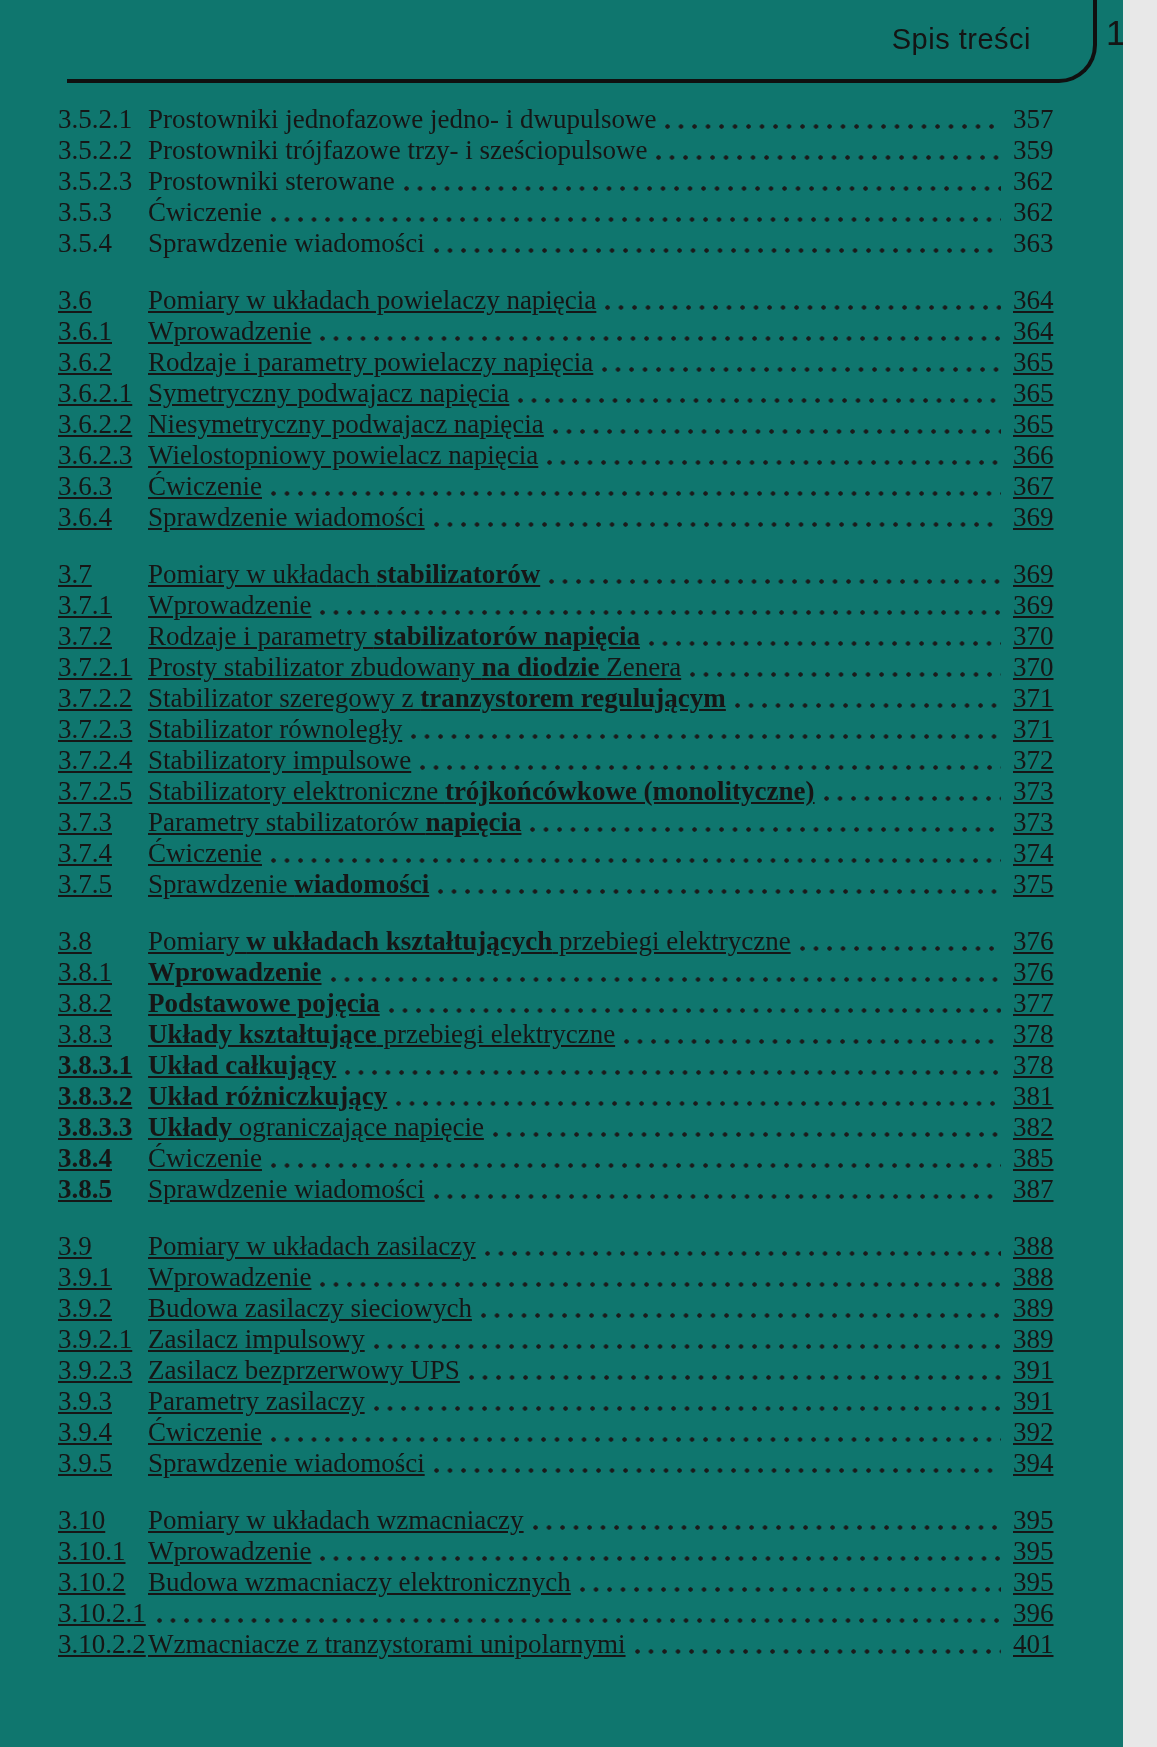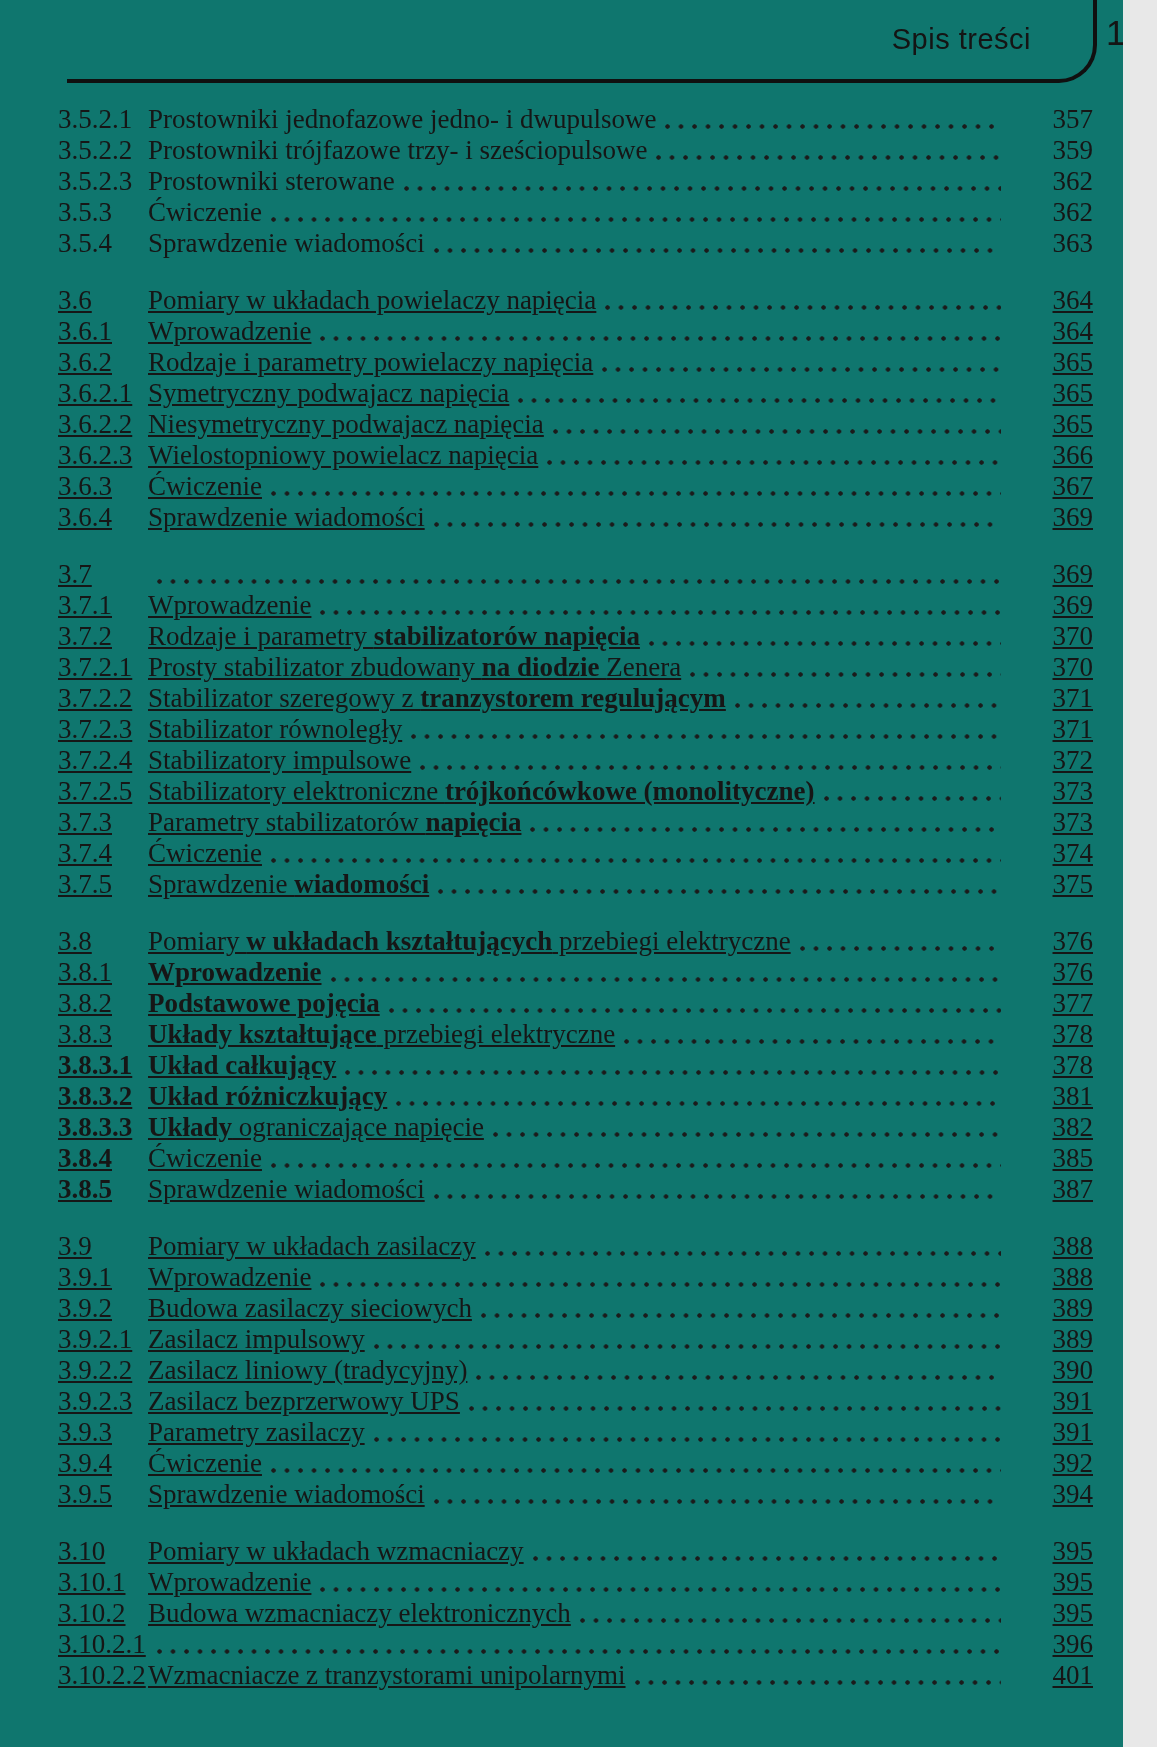--- a/index.html
+++ b/index.html
@@ -81,21 +81,20 @@
     right: 12px;
     bottom: 6px;
     height: 5px;
     background-image: radial-gradient(circle at 2.5px 2.5px, #1b1b1b 1.9px, rgba(0,0,0,0) 2.5px);
     background-size: 13.5px 5px;
     background-repeat: repeat-x;
   }
   .pg {
     flex: none;
     width: 80px;
-    text-align: right;
   }
 </style>
 </head>
 <body>
 
 <div class="page">
   <div class="corner-frame"></div>
   <div class="header-title">Spis treści</div>
   <div class="folio">11</div>
 
@@ -178,20 +177,21 @@
         <div class="row">
           <span class="num">3.6.4</span>
           <span class="title"><span>Sprawdzenie wiadomości</span></span>
           <span class="leader"></span>
           <span class="pg">369</span>
         </div>
       </div>
       <div class="toc-group">
         <div class="row">
           <span class="num">3.7</span>
+          <span class="title"><span>Pomiary w układach </span><span class="b">stabilizatorów</span></span>
           <span class="leader"></span>
           <span class="pg">369</span>
         </div>
         <div class="row">
           <span class="num">3.7.1</span>
           <span class="title"><span>Wprowadzenie</span></span>
           <span class="leader"></span>
           <span class="pg">369</span>
         </div>
         <div class="row">
@@ -322,26 +322,20 @@
           <span class="num">3.9.2</span>
           <span class="title"><span>Budowa zasilaczy sieciowych</span></span>
           <span class="leader"></span>
           <span class="pg">389</span>
         </div>
         <div class="row">
           <span class="num">3.9.2.1</span>
           <span class="title"><span>Zasilacz impulsowy</span></span>
           <span class="leader"></span>
           <span class="pg">389</span>
-        </div>
-        <div class="row">
-          <span class="num">3.9.2.2</span>
-          <span class="title"><span>Zasilacz liniowy (tradycyjny)</span></span>
-          <span class="leader"></span>
-          <span class="pg">390</span>
         </div>
         <div class="row">
           <span class="num">3.9.2.3</span>
           <span class="title"><span>Zasilacz bezprzerwowy UPS</span></span>
           <span class="leader"></span>
           <span class="pg">391</span>
         </div>
         <div class="row">
           <span class="num">3.9.3</span>
           <span class="title"><span>Parametry zasilaczy</span></span>

